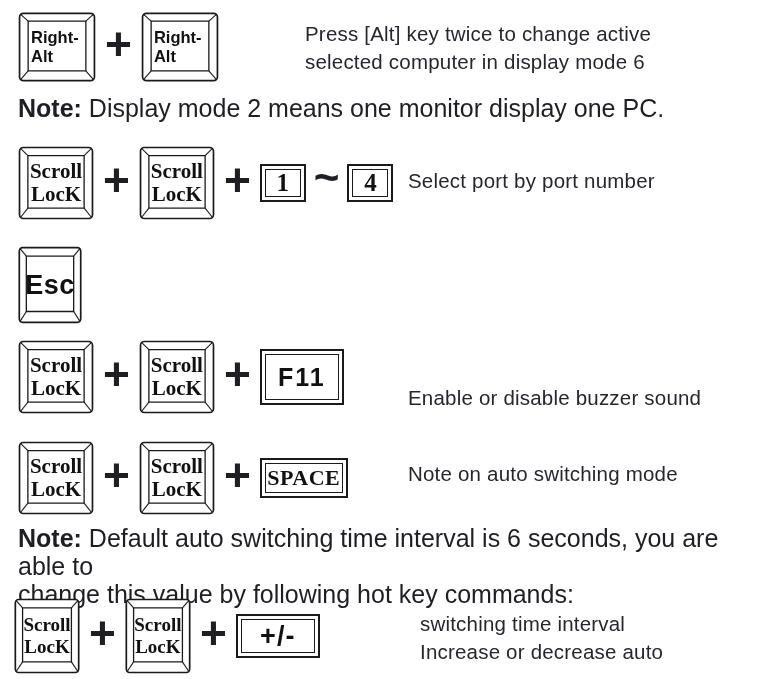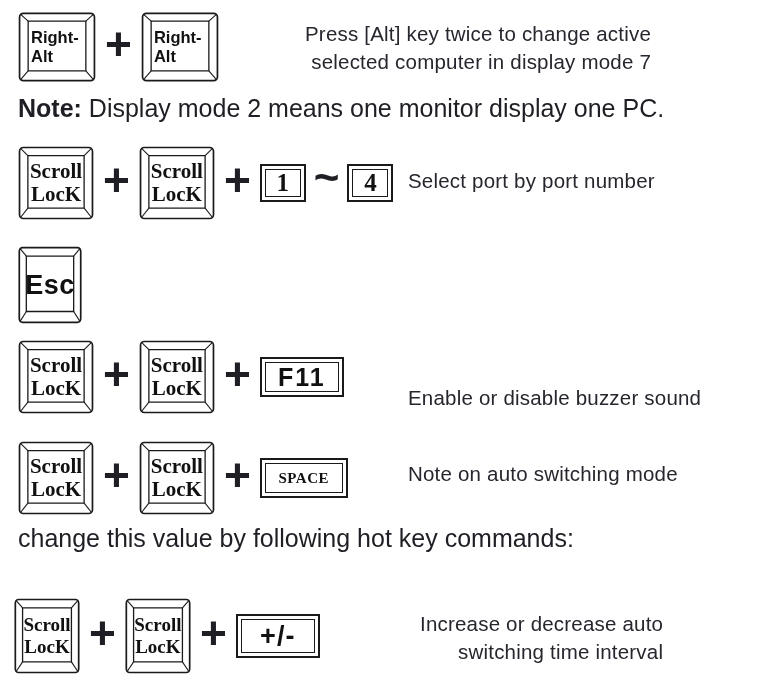--- a/index.html
+++ b/index.html
@@ -2,21 +2,21 @@
 <html><head>
 <meta charset="utf-8">
 <style>
   html,body { margin:0; padding:0; background:#ffffff; }
   .page {
     position:relative; width:764px; height:679px; background:#ffffff;
     font-family:"Liberation Sans", sans-serif; color:#26262e; overflow:hidden;
   }
   .row { position:absolute; display:flex; align-items:center; gap:7px; }
   .desc { position:absolute; font-size:20.5px; line-height:28px; letter-spacing:0.2px; color:#26262e; }
-  .desc span { display:block;text-align:right; }
+  .desc span { display:block; }
   .note { position:absolute; font-size:25px; line-height:28px; color:#1e1e24; }
   .note .nlabel { font-weight:bold; }
   .note span.nline { display:block; }
   .plus { font-size:46px; font-weight:bold; line-height:1; color:#1e1e24; margin:0 2px; transform:translateY(-3px); }
   .tilde { font-size:44px; font-weight:bold; line-height:1; color:#1e1e24; margin:0 1px; transform:translateY(-6px); }
 
   
   .keycap { position:relative; flex:0 0 auto; }
   .kc-svg { position:absolute; left:0; top:0; width:100%; height:100%; }
   .kl { position:relative; z-index:1; width:100%; height:100%;
@@ -31,24 +31,24 @@
   .kc-scroll-sm { width:66px; height:76px; }
   .kc-scroll-sm .kl { font-family:"Liberation Serif", serif; font-weight:bold; font-size:19px; line-height:22px; }
   .kc-esc { width:64px; height:78px; }
   .kc-esc .kl { font-weight:bold; font-size:27px; letter-spacing:0.5px; }
 
   
   .bkey { box-sizing:border-box; border:2px solid #1a1a1a; background:#fff; padding:3px; display:flex; flex:0 0 auto; }
   .bkey-in { box-sizing:border-box; border:1.5px solid #1a1a1a; flex:1; display:flex; align-items:center; justify-content:center; color:#111; }
   .bkey.num   { width:46px; height:38px; }
   .bkey.num .bkey-in   { font-family:"Liberation Serif", serif; font-weight:bold; font-size:25px; }
-  .bkey.f11   { width:84px; height:40px; }
+  .bkey.f11   { width:84px; height:56px; }
   .bkey.f11 .bkey-in   { font-weight:600; font-size:25px; letter-spacing:2px; }
   .bkey.space { width:88px; height:40px; }
-  .bkey.space .bkey-in { font-family:"Liberation Serif", serif; font-weight:bold; font-size:15px; letter-spacing:0.5px; }
+  .bkey.space .bkey-in { font-family:"Liberation Serif", serif; font-weight:bold; font-size:22px; letter-spacing:0.5px; }
   .bkey.pm    { width:84px; height:44px; }
   .bkey.pm .bkey-in    { font-weight:800; font-size:27px; letter-spacing:1px; }
 </style>
 </head>
 <body>
 
 <div class="page">
 
   <div class="row" style="left:18px; top:12px;">
     <div class="keycap kc-alt">
@@ -76,21 +76,21 @@
         <line x1="97" y1="97" x2="87" y2="84" stroke="#1a1a1a" stroke-width="1.1" vector-effect="non-scaling-stroke"></line>
       </svg>
       <div class="kl">
         <span>Right-</span>
         <span>Alt</span>
       </div>
     </div>
   </div>
   <div class="desc" style="left:305px; top:20px;">
     <span>Press [Alt] key twice to change active</span>
-    <span>selected computer in display mode 7</span>
+    <span>selected computer in display mode 6</span>
   </div>
 
   <div class="note" style="left:18px; top:94px;">
     <span class="nlabel">Note:</span><span> Display mode 2 means one monitor display one PC.</span>
   </div>
 
   <div class="row" style="left:18px; top:146px;">
     <div class="keycap kc-scroll">
       <svg class="kc-svg" viewBox="0 0 100 100" preserveAspectRatio="none">
         <rect x="2" y="2" width="96" height="96" rx="5" fill="#fff" stroke="#1a1a1a" stroke-width="1.7" vector-effect="non-scaling-stroke"></rect>
@@ -221,20 +221,21 @@
     <div class="plus">+</div>
     <div class="bkey space">
       <div class="bkey-in">SPACE</div>
     </div>
   </div>
   <div class="desc" style="left:408px; top:460px;">
     <span>Note on auto switching mode</span>
   </div>
 
   <div class="note" style="left:18px; top:524px;">
+    <span class="nline"><b class="nlabel">Note:</b><span> Default auto switching time interval is 6 seconds, you are able to</span></span>
     <span class="nline">change this value by following hot key commands:</span>
   </div>
 
   <div class="row" style="left:14px; top:598px;">
     <div class="keycap kc-scroll-sm">
       <svg class="kc-svg" viewBox="0 0 100 100" preserveAspectRatio="none">
         <rect x="2" y="2" width="96" height="96" rx="5" fill="#fff" stroke="#1a1a1a" stroke-width="1.7" vector-effect="non-scaling-stroke"></rect>
         <rect x="13" y="13" width="74" height="71" fill="#fff" stroke="#1a1a1a" stroke-width="1.3" vector-effect="non-scaling-stroke"></rect>
         <line x1="3" y1="3" x2="13" y2="13" stroke="#1a1a1a" stroke-width="1.1" vector-effect="non-scaling-stroke"></line>
         <line x1="97" y1="3" x2="87" y2="13" stroke="#1a1a1a" stroke-width="1.1" vector-effect="non-scaling-stroke"></line>
@@ -260,17 +261,17 @@
         <span>Scroll</span>
         <span>LocK</span>
       </div>
     </div>
     <div class="plus">+</div>
     <div class="bkey pm">
       <div class="bkey-in">+/-</div>
     </div>
   </div>
   <div class="desc" style="left:420px; top:610px;">
+    <span>switching time interval</span>
     <span>Increase or decrease auto</span>
-    <span>switching time interval</span>
   </div>
 
 </div>
 
 </body></html>

